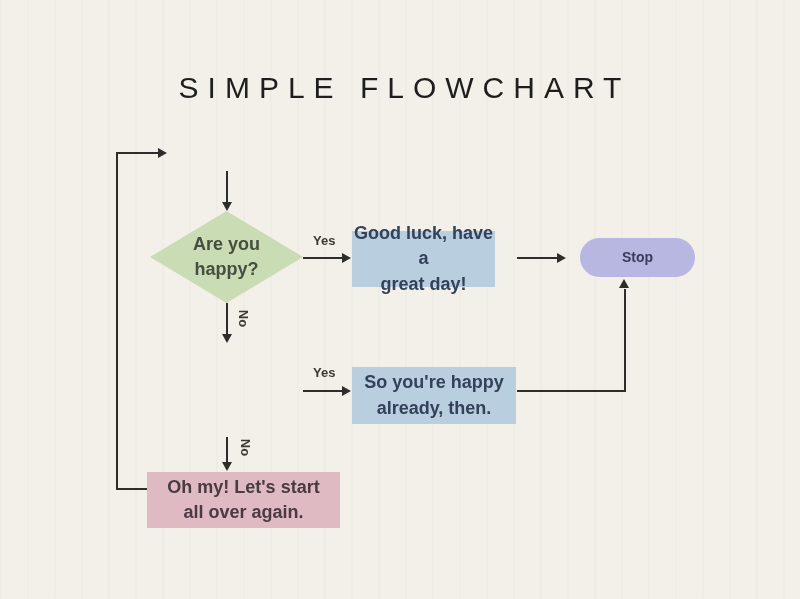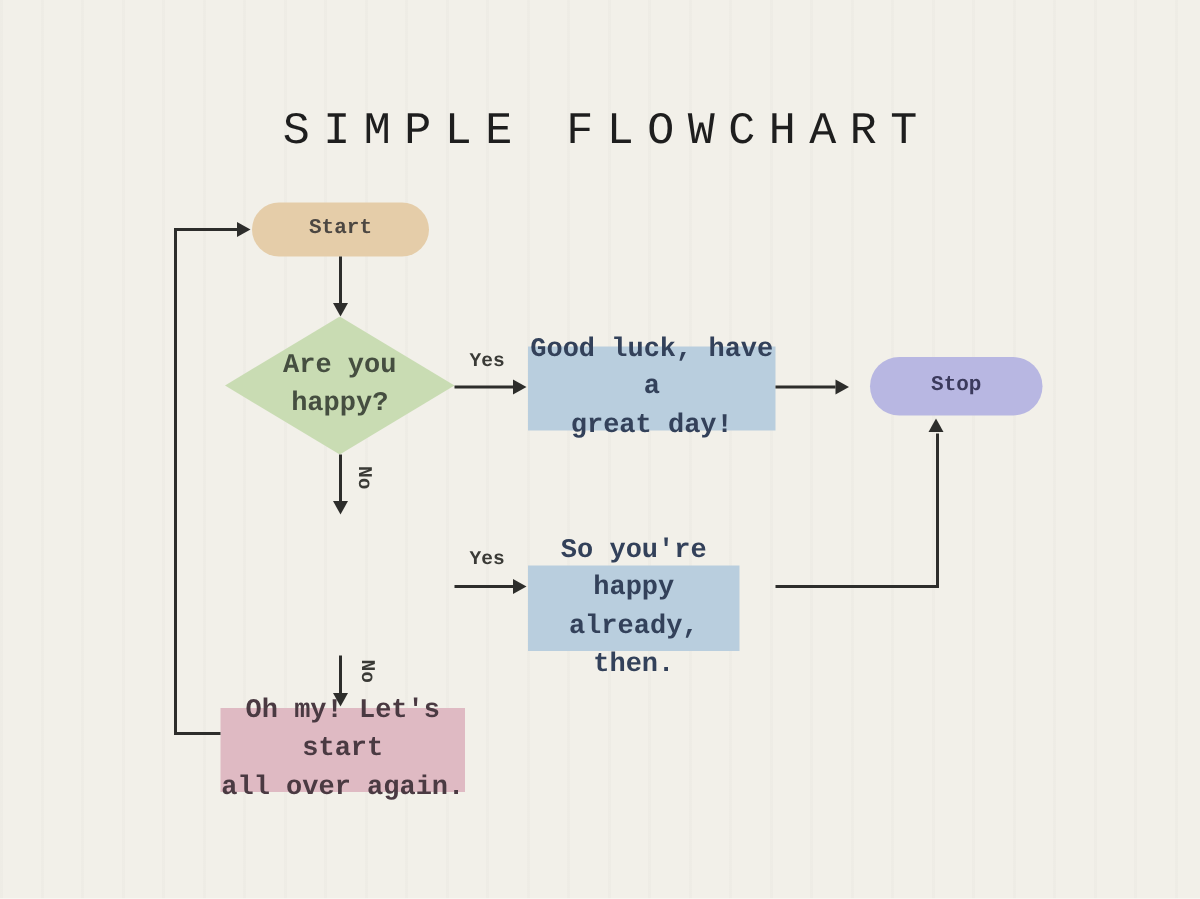--- a/index.html
+++ b/index.html
@@ -2,21 +2,21 @@
 <html style="--background: #f2f0e9; --title-text: #1e1e1e; --start-fill: #e5cda9; --start-text: #4c4742; --decision-fill: #c9dcb3; --decision-text: #454e40; --process-fill: #b9cede; --process-text: #33415a; --stop-fill: #b8b7e2; --stop-text: #3b3a5c; --restart-fill: #dfbac3; --restart-text: #4a3a42; --connector: #2d2d2b; --edge-label-text: #3a3a36;"><head>
 <meta charset="utf-8">
 <style>
   html, body { margin: 0; padding: 0; }
   .canvas {
     position: relative;
     width: 800px;
     height: 599px;
     background-color: var(--background, #f2f0e9);
     background-image: repeating-linear-gradient(90deg, rgba(0,0,0,0.015) 0 2px, rgba(0,0,0,0) 2px 27px);
-    font-family: Liberation Mono, monospace;
+    font-family: Liberation Sans, sans-serif;
     overflow: hidden;
   }
   .title {
     position: absolute;
     top: 71px; left: 0; width: 100%;
     text-align: center;
     font-size: 30px;
     font-weight: 500;
     letter-spacing: 9px;
     padding-left: 9px;
@@ -34,23 +34,23 @@
     line-height: 1.4;
     white-space: pre-line;
   }
   .pill { border-radius: 50px; font-size: 14px; }
   .node-start { left:168px; top:135px; width:118px; height:36px; background:var(--start-fill); color:var(--start-text); }
   .node-stop  { left:580px; top:238px; width:115px; height:39px; background:var(--stop-fill);  color:var(--stop-text); }
   .diamond { clip-path: polygon(50% 0, 100% 50%, 50% 100%, 0 50%); background: var(--decision-fill); color: var(--decision-text); }
   .node-decision1 { left:150px; top:211px; width:153px; height:92px; }
   .node-decision2 { left:150px; top:345px; width:153px; height:92px; }
   .process { background: var(--process-fill); color: var(--process-text); }
-  .node-process1 { left:352px; top:231px; width:165px; height:56px; }
-  .node-process2 { left:352px; top:377px; width:141px; height:57px; }
-  .node-restart  { left:147px; top:472px; width:163px; height:56px; background:var(--restart-fill); color:var(--restart-text); }
+  .node-process1 { left:352px; top:231px; width:143px; height:56px; }
+  .node-process2 { left:352px; top:367px; width:164px; height:57px; }
+  .node-restart  { left:147px; top:472px; width:193px; height:56px; background:var(--restart-fill); color:var(--restart-text); }
 
   .line { position: absolute; background: var(--connector, #2d2d2b); }
   .arrow { position: absolute; width: 0; height: 0; }
   .arrow-right { border-top:5px solid transparent; border-bottom:5px solid transparent; border-left:9px solid var(--connector); }
   .arrow-down  { border-left:5px solid transparent; border-right:5px solid transparent; border-top:9px solid var(--connector); }
   .arrow-up    { border-left:5px solid transparent; border-right:5px solid transparent; border-bottom:9px solid var(--connector); }
 
   .edge-label {
     position: absolute;
     font-size: 13px;
@@ -85,23 +85,20 @@
   .lbl-no1  { left:235px; top:311px; }
   .lbl-no2  { left:237px; top:440px; }
 </style>
 </head>
 <body>
 
 <div class="canvas">
 
   <div class="title">SIMPLE FLOWCHART</div>
 
-  <div class="node pill node-start">
-    <span>Start</span>
-  </div>
 
   <div class="node diamond node-decision1">
     <span>Are you
 happy?</span>
   </div>
 
   <div class="node process node-process1">
     <span>Good luck, have a
 great day!</span>
   </div>

